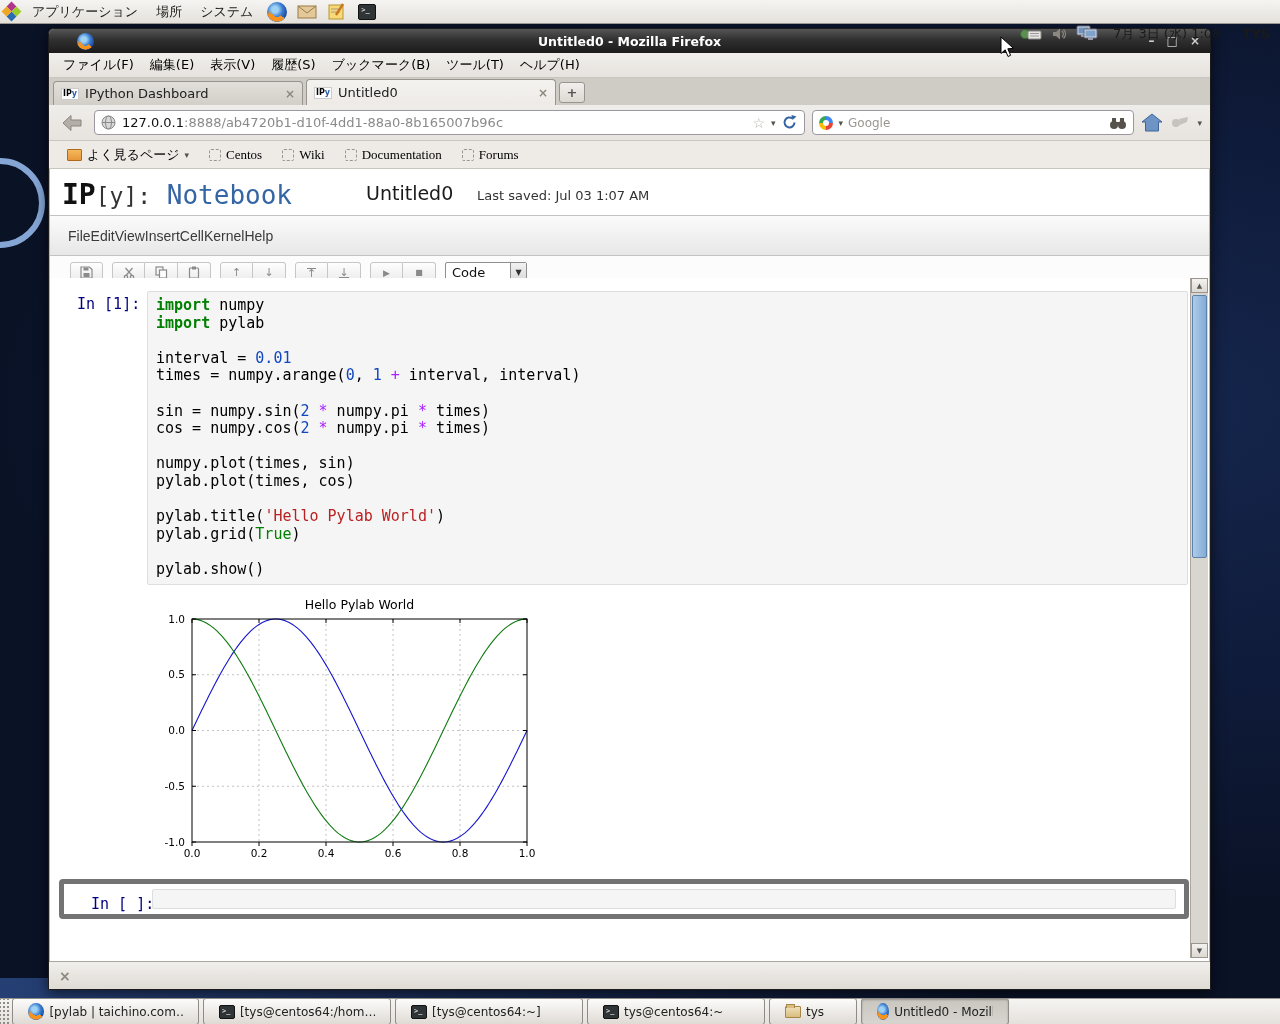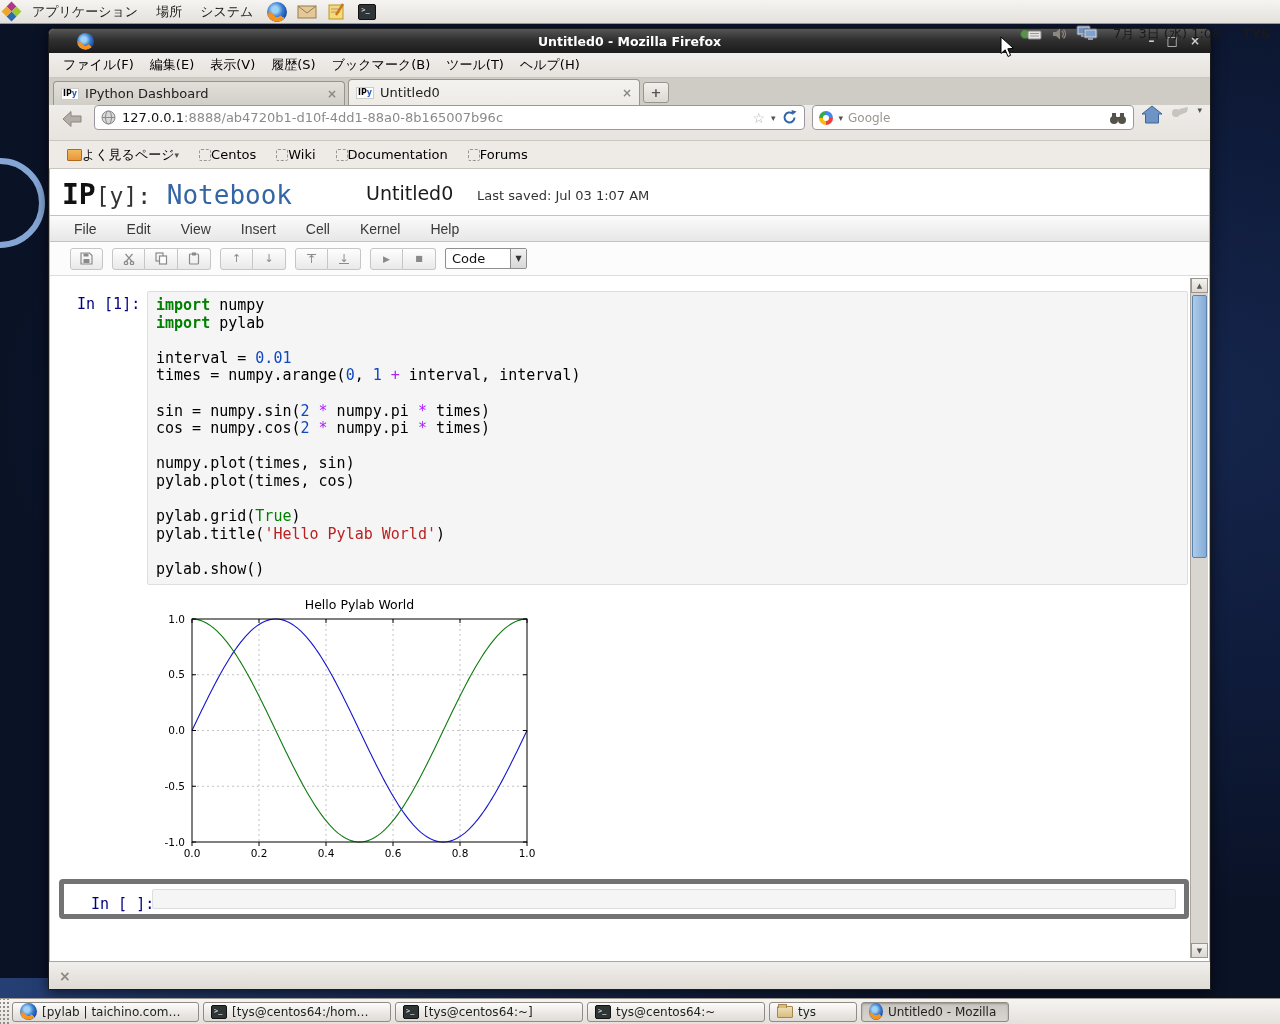--- a/index.html
+++ b/index.html
@@ -36,21 +36,21 @@
   .ico-terminal { width:16px; height:14px; background:#2f3436; border:1px solid #111;
     border-radius:2px; color:#d8d8d8; font:bold 7px "DejaVu Sans Mono", monospace;
     display:flex; align-items:flex-start; padding:1px 2px; }
   .ico-folder { width:16px; height:12px; background:linear-gradient(#efe0b8,#d9bd7f);
     border:1px solid #a8854a; border-radius:1px; position:relative; }
   .ico-folder:before { content:""; position:absolute; top:-3px; left:0; width:7px; height:3px;
     background:#d9bd7f; border:1px solid #a8854a; border-bottom:none; border-radius:1px 1px 0 0; }
 
   .centos-logo { width:17px; height:17px; position:relative; margin:0 3px; }
   .centos-logo i { position:absolute; width:7px; height:7px; transform:rotate(45deg); }
-  .taskbtn { height:20px; margin:0 2px; padding:0 7px; display:flex; align-items:center; gap:5px;
+  .taskbtn { height:27px; margin:0 2px; padding:0 15px; display:flex; align-items:center; gap:5px;
     background:linear-gradient(#fdfcfb,#dedad4); border:1px solid #8f8b85; border-radius:3px;
     font-size:12px; color:#222; white-space:nowrap; overflow:hidden; }
   .taskbtn.active { background:linear-gradient(#c9c5bf,#d8d4cf); box-shadow:inset 0 1px 2px rgba(0,0,0,.25); }
   .taskbtn .tlabel { overflow:hidden; text-overflow:clip; white-space:nowrap; }
   .panel-handle { width:10px; height:26px; background:radial-gradient(circle, #8f8b85 1px, transparent 1.3px);
     background-size:4px 4px; background-position:2px 2px; }
   .wsswitch { display:flex; border:1px solid #777; height:19px; margin:0 4px; }
   .wscell { width:29px; height:100%; display:flex; align-items:center; justify-content:center; }
   .wscell.current { background:#cfe0f2; border-right:1px solid #777; }
   .wscell.other { background:#d6d2cc; }
@@ -63,75 +63,75 @@
     border-radius:5px 5px 0 0; display:flex; align-items:center; position:relative;padding-left:20px; }
   .titlebar .wtitle { position:absolute; left:0; right:0; text-align:center;
     color:#fff; font-weight:bold; font-size:12.5px; }
   .win-controls { margin-left:auto; display:flex; gap:12px; padding-right:10px; z-index:2; }
   .win-controls span { color:#cfcfcf; font-size:12px; font-weight:bold; line-height:24px; }
   .ff-menubar { height:25px; display:flex; align-items:center; padding-left:6px;
     background:linear-gradient(#f1efec,#e6e2dd); border-bottom:1px solid #c9c5bf; font-size:13px; }
   .ff-menubar span { padding:0 8px; }
 
   .tabbar { height:27px; background:#cfccc6; display:flex; align-items:flex-end; padding:0 4px; }
-  .tab { display:flex; align-items:center; gap:6px; height:24px; width:292px; padding:0 7px;
+  .tab { display:flex; align-items:center; gap:6px; height:24px; width:250px; padding:0 7px;
     border:1px solid #98948e; border-bottom:none; border-radius:4px 4px 0 0; font-size:13px;
     background:linear-gradient(#e2dfda,#d2cfc9); color:#222; margin-right:3px; }
   .tab.active { background:linear-gradient(#f4f2ef,#eeebe7); height:26px; }
   .tab .tab-close { margin-left:auto; color:#8c8880; font-weight:bold; font-size:12px; }
   .ipy-favicon { font:bold 8px "DejaVu Sans", sans-serif; color:#000; background:#fff;
     border:1px solid #ccc; padding:0 1px; line-height:10px; }
   .ipy-favicon b { color:#2a5db0; }
   .newtab-btn { width:26px; height:21px; margin-bottom:2px; border:1px solid #98948e; border-radius:3px;
     background:linear-gradient(#f2f0ed,#dcd8d2); display:flex; align-items:center; justify-content:center;
     color:#555; font-size:13px; font-weight:bold; }
 
-  .navbar { height:36px; display:flex; align-items:flex-start; gap:7px; padding:0 8px;
+  .navbar { height:36px; display:flex; align-items:center; gap:7px; padding:0 8px;
     background:linear-gradient(#efedea,#e7e3de); border-bottom:1px solid #c9c5bf; }
   .nav-back { width:30px; height:28px; display:flex; align-items:center; justify-content:center; }
   .urlbar { flex:1; height:25px; background:#fff; border:1px solid #9b97a0; border-radius:4px;
     display:flex; align-items:center; padding:0 6px; gap:6px; font-size:13px; }
   .url-text { flex:1; white-space:nowrap; overflow:hidden; color:#111; }
   .url-text .dim { color:#8a8a8a; }
   .url-star { color:#b5b2ac; font-size:14px; }
   .url-chev, .chev { color:#55524c; font-size:9px; }
   .searchbar { width:322px; height:25px; background:#fff; border:1px solid #9b97a0; border-radius:4px;
     display:flex; align-items:center; padding:0 6px; gap:5px; }
   .searchbar input { flex:1; border:none; outline:none; font-size:12px; color:#333;
     font-family:"DejaVu Sans", sans-serif; background:transparent; }
   .searchbar input::placeholder { color:#9a968f; }
   .g-icon { width:14px; height:14px; border-radius:50%;
     background:conic-gradient(#4285f4 0 25%, #ea4335 0 50%, #fbbc05 0 75%, #34a853 0); position:relative; }
   .g-icon:before { content:""; position:absolute; inset:4px; background:#fff; border-radius:50%; }
 
   .bookmarksbar { height:28px; display:flex; align-items:center; padding:0 10px; gap:4px;
     background:#eeebe7; border-bottom:1px solid #c9c5bf; font-size:13px; }
-  .bm { display:flex; align-items:center; padding:0 8px; height:22px; }
+  .bm { display:flex; align-items:center; gap:5px; padding:0 8px; height:22px;font-family:Liberation Serif, serif; }
   .bm-dash { width:12px; height:12px; border:1px dashed #9a968f; border-radius:2px; }
   .bm-folder { width:15px; height:12px; background:linear-gradient(#f3b95c,#e8963a);
     border:1px solid #b06a1e; border-radius:1px; position:relative; }
 
   .ff-content { position:absolute; top:140px; bottom:28px; left:0; right:0; background:#fff;
     border-left:1px solid #b5b1ab; border-right:1px solid #b5b1ab; overflow:hidden; }
   .statusbar { position:absolute; bottom:0; left:0; right:0; height:28px;
     background:linear-gradient(#f1efec,#dfdbd5); border-top:1px solid #aaa69f; border-radius:0;
     display:flex; align-items:center; padding:0 10px; }
   .statusbar .sb-close { color:#8c8880; font-weight:bold; font-size:14px; }
 
   
   .nb-header { position:relative; height:46px; background:#fff; }
   .nb-logo { position:absolute; left:12px; top:1px; font-family:"DejaVu Sans Mono", monospace; white-space:nowrap;margin-top:8px; }
   .nb-logo .lg-ip { font-size:28px; font-weight:bold; color:#111; }
   .nb-logo .lg-y  { font-size:23px; color:#333; }
   .nb-logo .lg-nb { font-size:26px; color:#3465a4; }
   .nb-title { position:absolute; left:316px; top:13px; font-size:19px; color:#1a1a1a; }
   .nb-saved { position:absolute; left:427px; top:19px; font-size:13px; color:#333; }
-  .nb-menubar { height:27px; background:linear-gradient(#fbfbfb,#e7e7e7);
+  .nb-menubar { height:41px; background:linear-gradient(#fbfbfb,#e7e7e7);
     border-top:1px solid #c3c3c3; border-bottom:1px solid #c3c3c3;
-    display:flex; align-items:center; gap:30px; padding-left:24px;
+    display:flex; align-items:center; padding-left:18px;
     font-family:"Liberation Sans", sans-serif; font-size:14px; color:#3a3a3a; }
   .nb-toolbar { height:34px; background:#fcfcfc; border-bottom:1px solid #ddd;
     display:flex; align-items:center; gap:9px; padding-left:20px; }
   .btn-group { display:flex; }
   .tb-btn { width:33px; height:22px; border:1px solid #c6c6c6; background:linear-gradient(#fefefe,#e9e9e9);
     display:flex; align-items:center; justify-content:center; color:#8a8a8a; font-size:11px; }
   .btn-group .tb-btn + .tb-btn { border-left:none; }
   .btn-group .tb-btn:first-child { border-radius:3px 0 0 3px; }
   .btn-group .tb-btn:last-child { border-radius:0 3px 3px 0; }
   .btn-group .tb-btn:only-child { border-radius:3px; }
@@ -430,22 +430,22 @@
           <div>&nbsp;</div>
           <div><span class="tok-p">interval = </span><span class="tok-n">0.01</span></div>
           <div><span class="tok-p">times = numpy.arange(</span><span class="tok-n">0</span><span class="tok-p">, </span><span class="tok-n">1</span><span class="tok-p"> </span><span class="tok-o">+</span><span class="tok-p"> interval, interval)</span></div>
           <div>&nbsp;</div>
           <div><span class="tok-p">sin = numpy.sin(</span><span class="tok-n">2</span><span class="tok-p"> </span><span class="tok-o">*</span><span class="tok-p"> numpy.pi </span><span class="tok-o">*</span><span class="tok-p"> times)</span></div>
           <div><span class="tok-p">cos = numpy.cos(</span><span class="tok-n">2</span><span class="tok-p"> </span><span class="tok-o">*</span><span class="tok-p"> numpy.pi </span><span class="tok-o">*</span><span class="tok-p"> times)</span></div>
           <div>&nbsp;</div>
           <div><span class="tok-p">numpy.plot(times, sin)</span></div>
           <div><span class="tok-p">pylab.plot(times, cos)</span></div>
           <div>&nbsp;</div>
+          <div><span class="tok-p">pylab.title(</span><span class="tok-s">'Hello Pylab World'</span><span class="tok-p">)</span></div>
           <div><span class="tok-p">pylab.grid(</span><span class="tok-b">True</span><span class="tok-p">)</span></div>
-          <div><span class="tok-p">pylab.title(</span><span class="tok-s">'Hello Pylab World'</span><span class="tok-p">)</span></div>
           <div>&nbsp;</div>
           <div><span class="tok-p">pylab.show()</span></div>
         </div>
 
       <div class="plot-wrap">
         <svg id="plot-svg" width="420" height="270">
             <line x1="107" y1="23" x2="107" y2="246" stroke="#b4b4b4" stroke-dasharray="2,3" stroke-width="0.8"></line>
             <line x1="174" y1="23" x2="174" y2="246" stroke="#b4b4b4" stroke-dasharray="2,3" stroke-width="0.8"></line>
             <line x1="241" y1="23" x2="241" y2="246" stroke="#b4b4b4" stroke-dasharray="2,3" stroke-width="0.8"></line>
             <line x1="308" y1="23" x2="308" y2="246" stroke="#b4b4b4" stroke-dasharray="2,3" stroke-width="0.8"></line>

